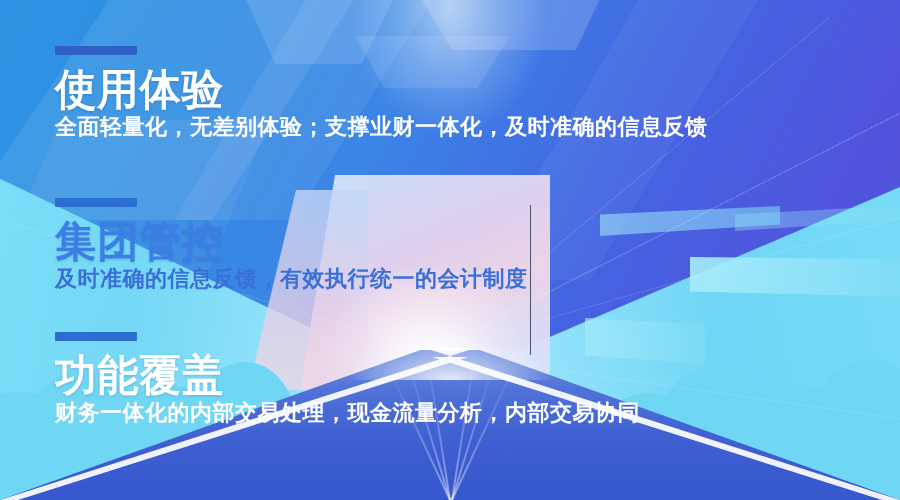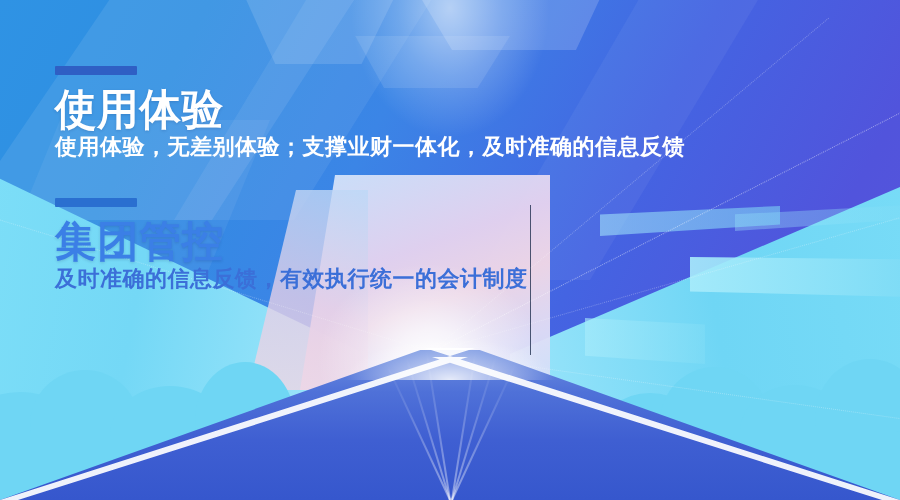--- a/index.html
+++ b/index.html
@@ -113,21 +113,21 @@
   .block{position:absolute;left:55px;}
   .accent{width:82px;height:9px;border-radius:1px;}
   .head{
     font-size:43px;line-height:1;font-weight:bold;letter-spacing:1px;
     margin:13px 0 4px 0;
     transform:scaleX(.96);transform-origin:left center;
     text-shadow:0 1px 3px rgba(20,40,90,.18);
   }
   .sub{font-size:22px;line-height:1.1;letter-spacing:.5px;font-weight:bold;}
 
-  #block0{top:66px;}
+  #block0{top:46px;}
   #block1{top:198px;}
   #block2{top:332px;}
 </style>
 </head>
 <body>
 
 <div id="banner">
 
   <div class="bg">
 
@@ -190,24 +190,29 @@
       <div class="road-outline"></div>
       <div class="road-haze"></div>
     </div>
   </div>
 
   <div class="content">
 
     <div class="block" id="block0">
       <div class="accent" style="background:#2f5fc4"></div>
       <div class="head" style="color:#ffffff">使用体验</div>
-      <div class="sub" style="color:#ffffff">使用体验，无差别体验；支撑业财一体化，及时准确的信息反馈</div>
+      <div class="sub" style="color:#ffffff">全面轻量化，无差别体验；支撑业财一体化，及时准确的信息反馈</div>
     </div>
 
     <div class="block" id="block1">
       <div class="accent" style="background:#2a6fd0"></div>
       <div class="head" style="color:#3b7fe6">集团管控</div>
       <div class="sub" style="color:#3b6fd8">及时准确的信息反馈，有效执行统一的会计制度</div>
     </div>
 
+    <div class="block" id="block2">
+      <div class="accent" style="background:#2a6fd0"></div>
+      <div class="head" style="color:#ffffff">功能覆盖</div>
+      <div class="sub" style="color:#ffffff">财务一体化的内部交易处理，现金流量分析，内部交易协同</div>
+    </div>
 
   </div>
 </div>
 
 </body></html>

